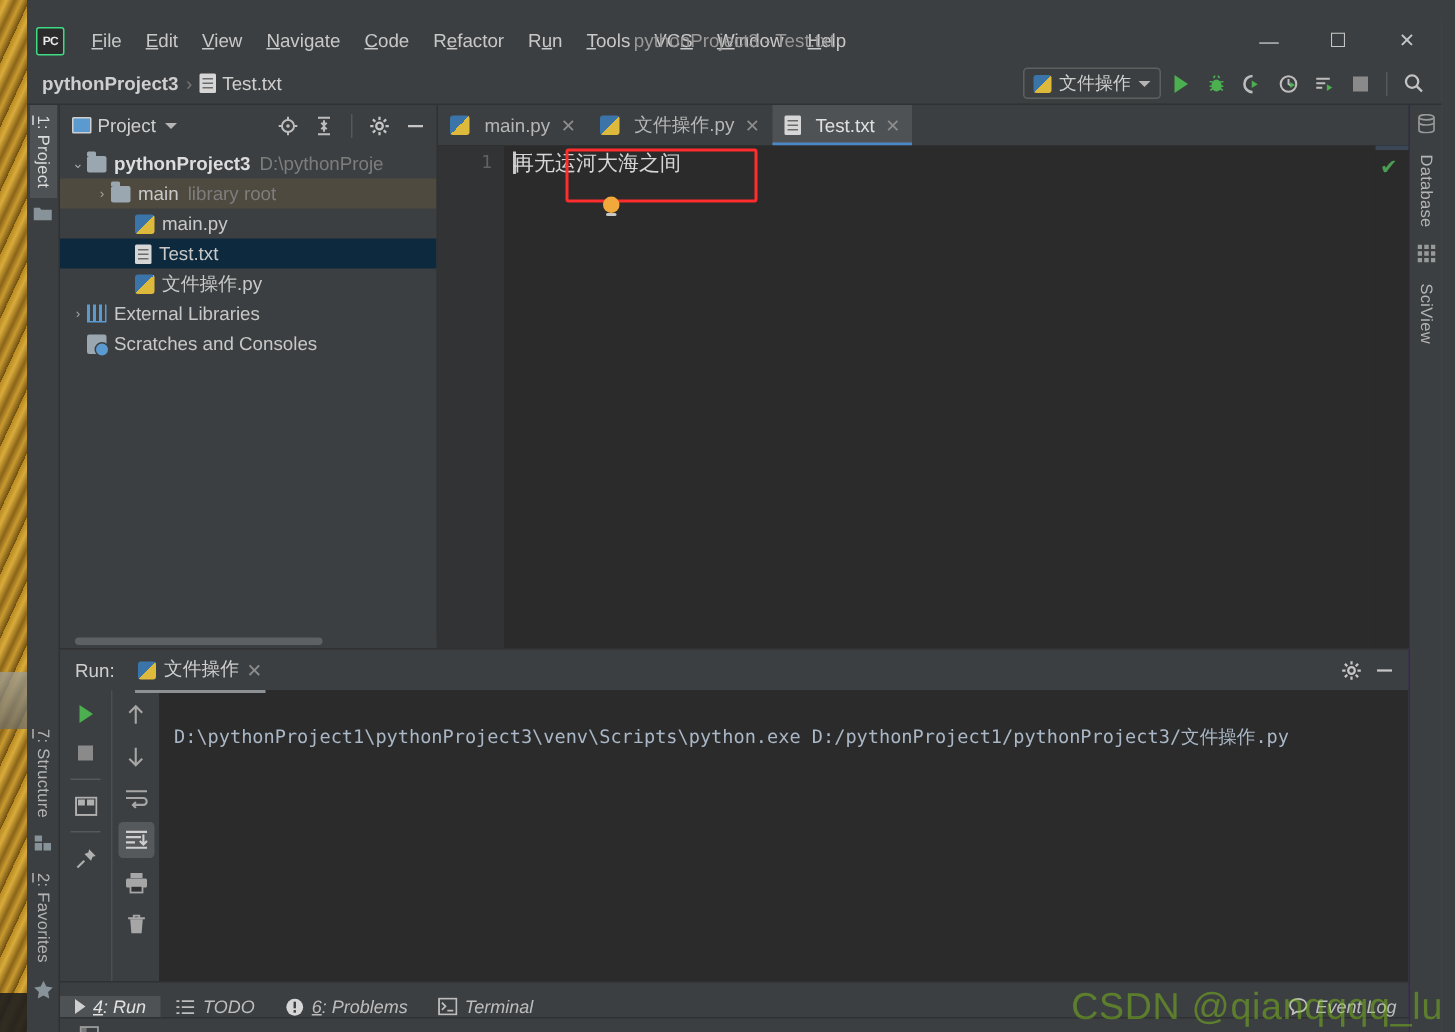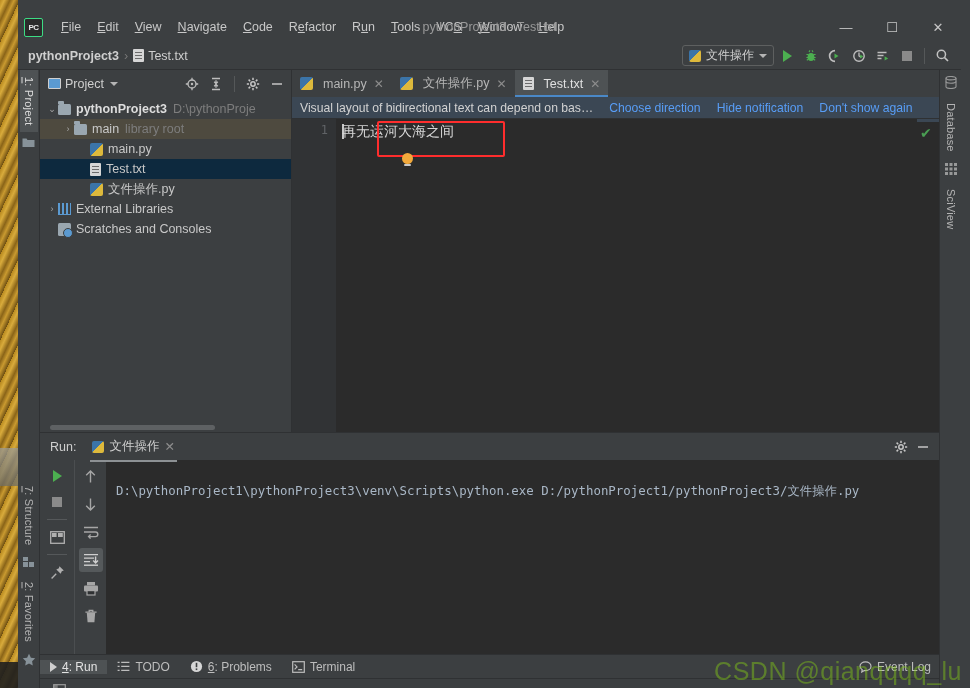--- a/index.html
+++ b/index.html
@@ -275,22 +275,22 @@
   .rt-ico.active { background: #55595b; }
   .hr-sep { width: 20px; height: 1px; background: #55585a; margin: 3px 0; }
   .console {
     flex: 1 1 auto; background: #2b2b2b; padding: 20px 10px;
     font-family: "DejaVu Sans Mono", monospace; font-size: 12.4px;
     color: #a9b7c6; line-height: 21px; overflow: hidden; white-space: nowrap;
   }
 
   
   .bottombar {
-    height: 24px; flex: 0 0 24px; display: flex; align-items: center;
-    background: #3c3f41; border-top: 1px solid #2f3133;
+    height: 24px; flex: 0 0 24px; display: flex; align-items: flex-end;
+    background: #3c3f41; border-top: 1px solid #2f3133; font-style: italic;
   }
   .btab {
     display: flex; align-items: center; gap: 5px; padding: 0 10px;
     color: #bdbdbd; font-size: 12px; white-space: nowrap;
   }
   .btab.active { background: #4e5254; color: #e2e2e2; }
   .btab u { text-decoration: underline; }
   .bottombar .right { margin-left: auto; display: flex; align-items: center; padding-right: 8px; }
   .evlog { display: flex; align-items: center; gap: 5px; color: #bdbdbd; font-size: 12px; }
 
@@ -524,26 +524,20 @@
                 <span>文件操作.py</span>
                 <span class="x">✕</span>
               </div>
               <div class="etab active">
                 <span class="txtfile"></span>
                 <span>Test.txt</span>
                 <span class="x">✕</span>
               </div>
             </div>
 
-            <div class="notifbar">
-              <span>Visual layout of bidirectional text can depend on bas…</span>
-              <span class="lnk">Choose direction</span>
-              <span class="lnk">Hide notification</span>
-              <span class="lnk">Don't show again</span>
-            </div>
 
             <div class="editorbody">
               <div class="gutter">
                 <span>1</span>
               </div>
               <div class="codearea">
                 <span class="codeline"><span class="caretbar"></span><span>再无运河大海之间</span></span>
                 <div class="red-box"></div>
                 <div class="bulb"></div>
               </div>

